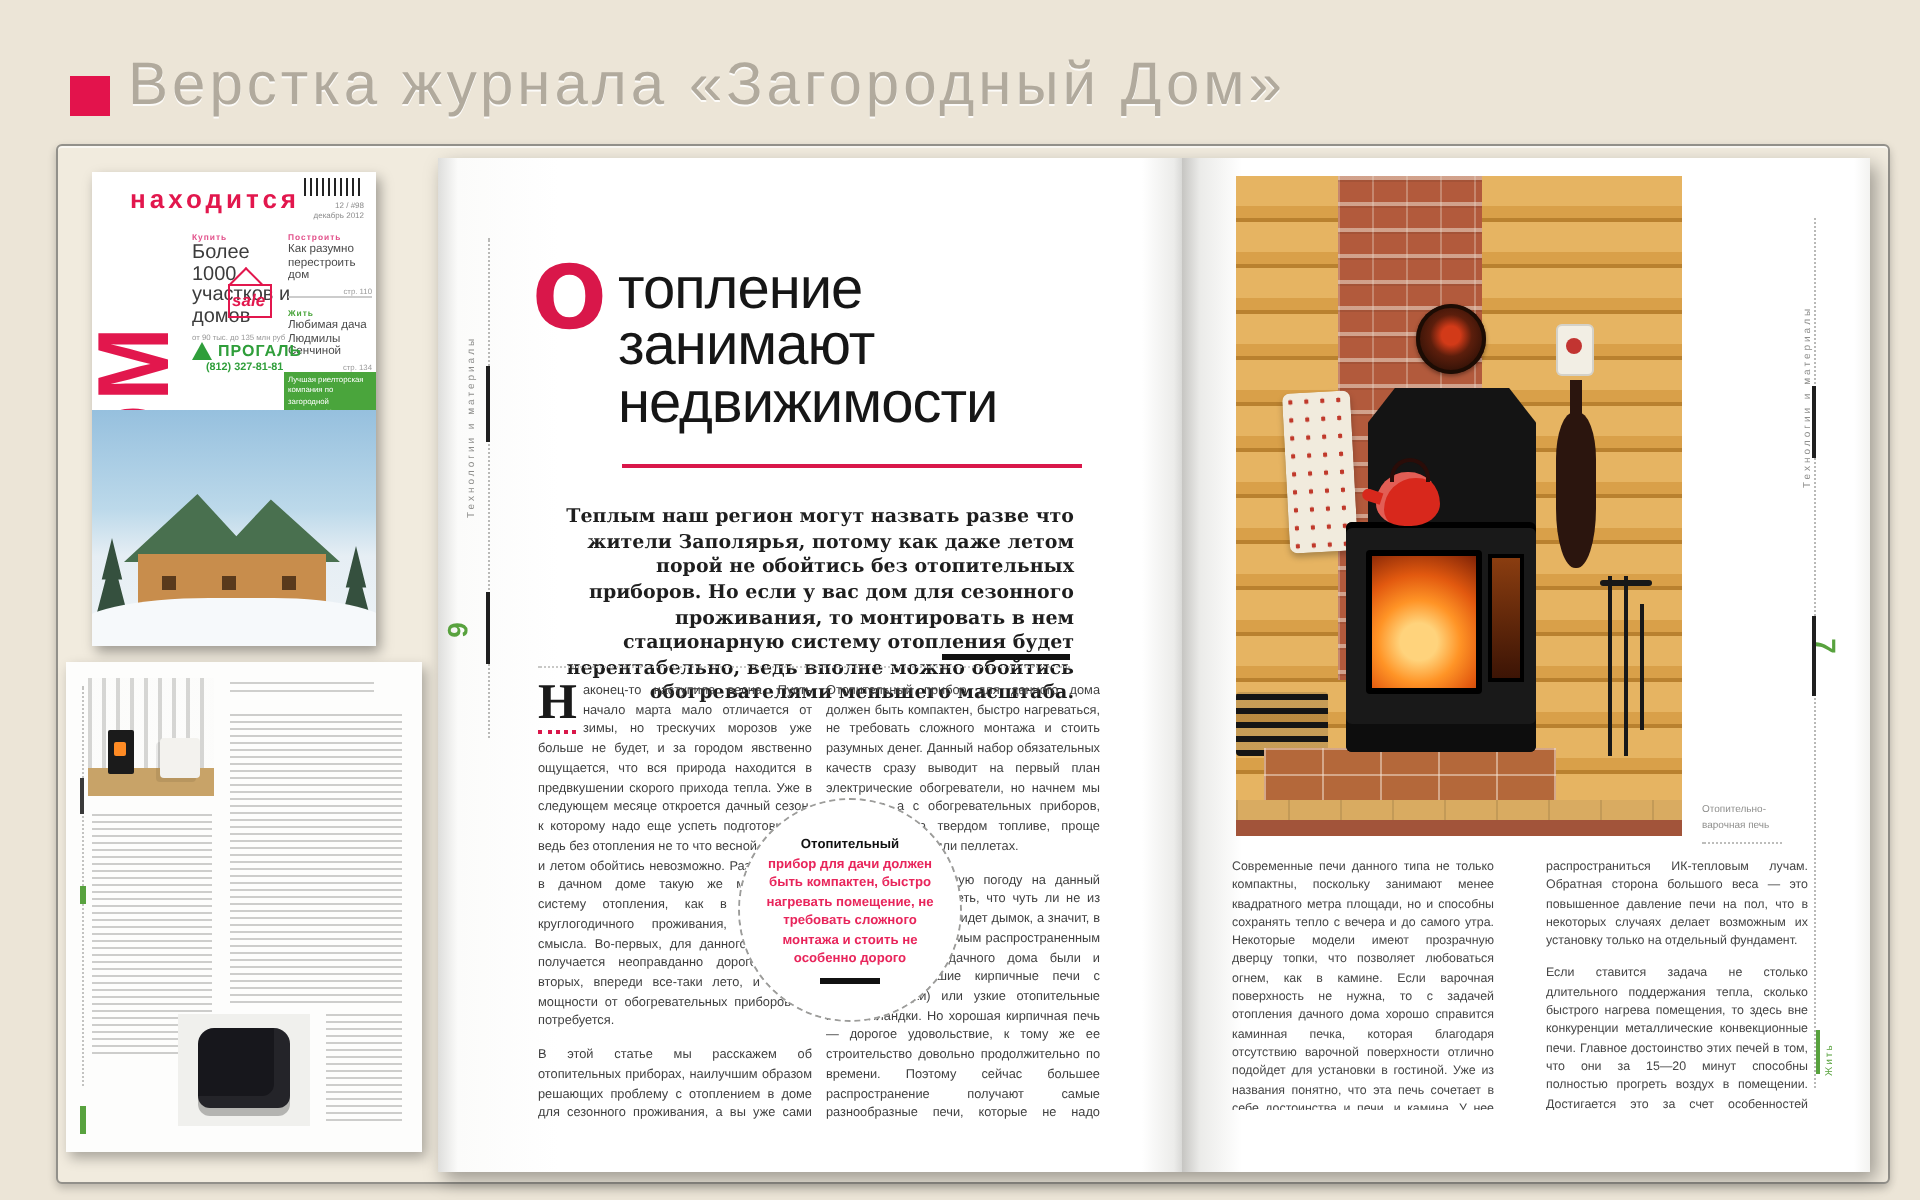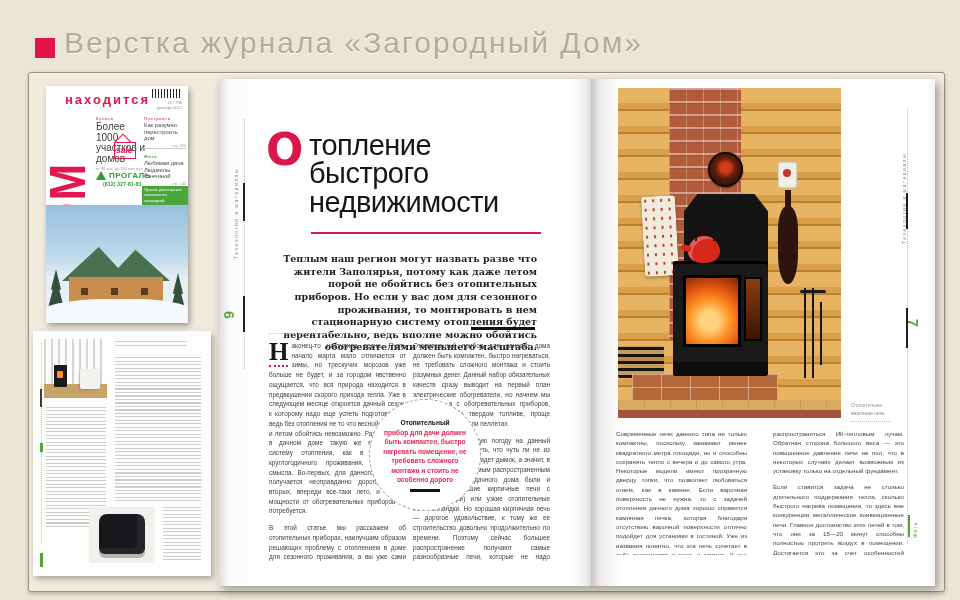--- a/index.html
+++ b/index.html
@@ -241,21 +241,21 @@
       <div class="abs pageL">
         <div class="abs mline" style="left:25px;top:40px;height:250px;"></div>
         <div class="abs vtext" style="left:14px;top:55px;height:125px;">Технологии и материалы</div>
         <div class="abs mbar" style="left:24px;top:104px;height:38px;"></div>
         <div class="abs mbar" style="left:24px;top:217px;height:36px;"></div>
         <div class="abs pnum" style="left:6px;top:228px;">6</div>
 
         <div class="abs hl-ring">О</div>
         <div class="abs headline">
           <div>топление</div>
-          <div>быстрого</div>
+          <div>занимают</div>
           <div>недвижимости</div>
         </div>
         <div class="abs hl-under"></div>
 
         <div class="abs standfirst">Теплым наш регион могут назвать разве что жители Заполярья, потому как даже летом порой не обойтись без отопительных приборов. Но если у вас дом для сезонного проживания, то монтировать в нем стационарную систему отопления будет нерентабельно, ведь вполне можно обойтись обогревателями меньшего масштаба.</div>
         <div class="abs sf-bar"></div>
         <div class="abs sf-dots"></div>
 
         <div class="abs bodycol" style="left:50px;top:262px;width:137px;height:222px;">
           <p><span class="dropcap">Н</span><span>аконец-то наступила весна. Пусть начало марта мало отличается от зимы, но трескучих морозов уже больше не будет, и за городом явственно ощущается, что вся природа находится в предвкушении скорого прихода тепла. Уже в следующем месяце откроется дачный сезон, к которому надо еще успеть подготовиться, ведь без отопления не то что весной, но даже и летом обойтись невозможно. Развертывать в дачном доме такую же масштабную систему отопления, как в доме для круглогодичного проживания, не имеет смысла. Во-первых, для данного дома это получается неоправданно дорого, а во-вторых, впереди все-таки лето, и особой мощности от обогревательных приборов не потребуется.</span></p>

